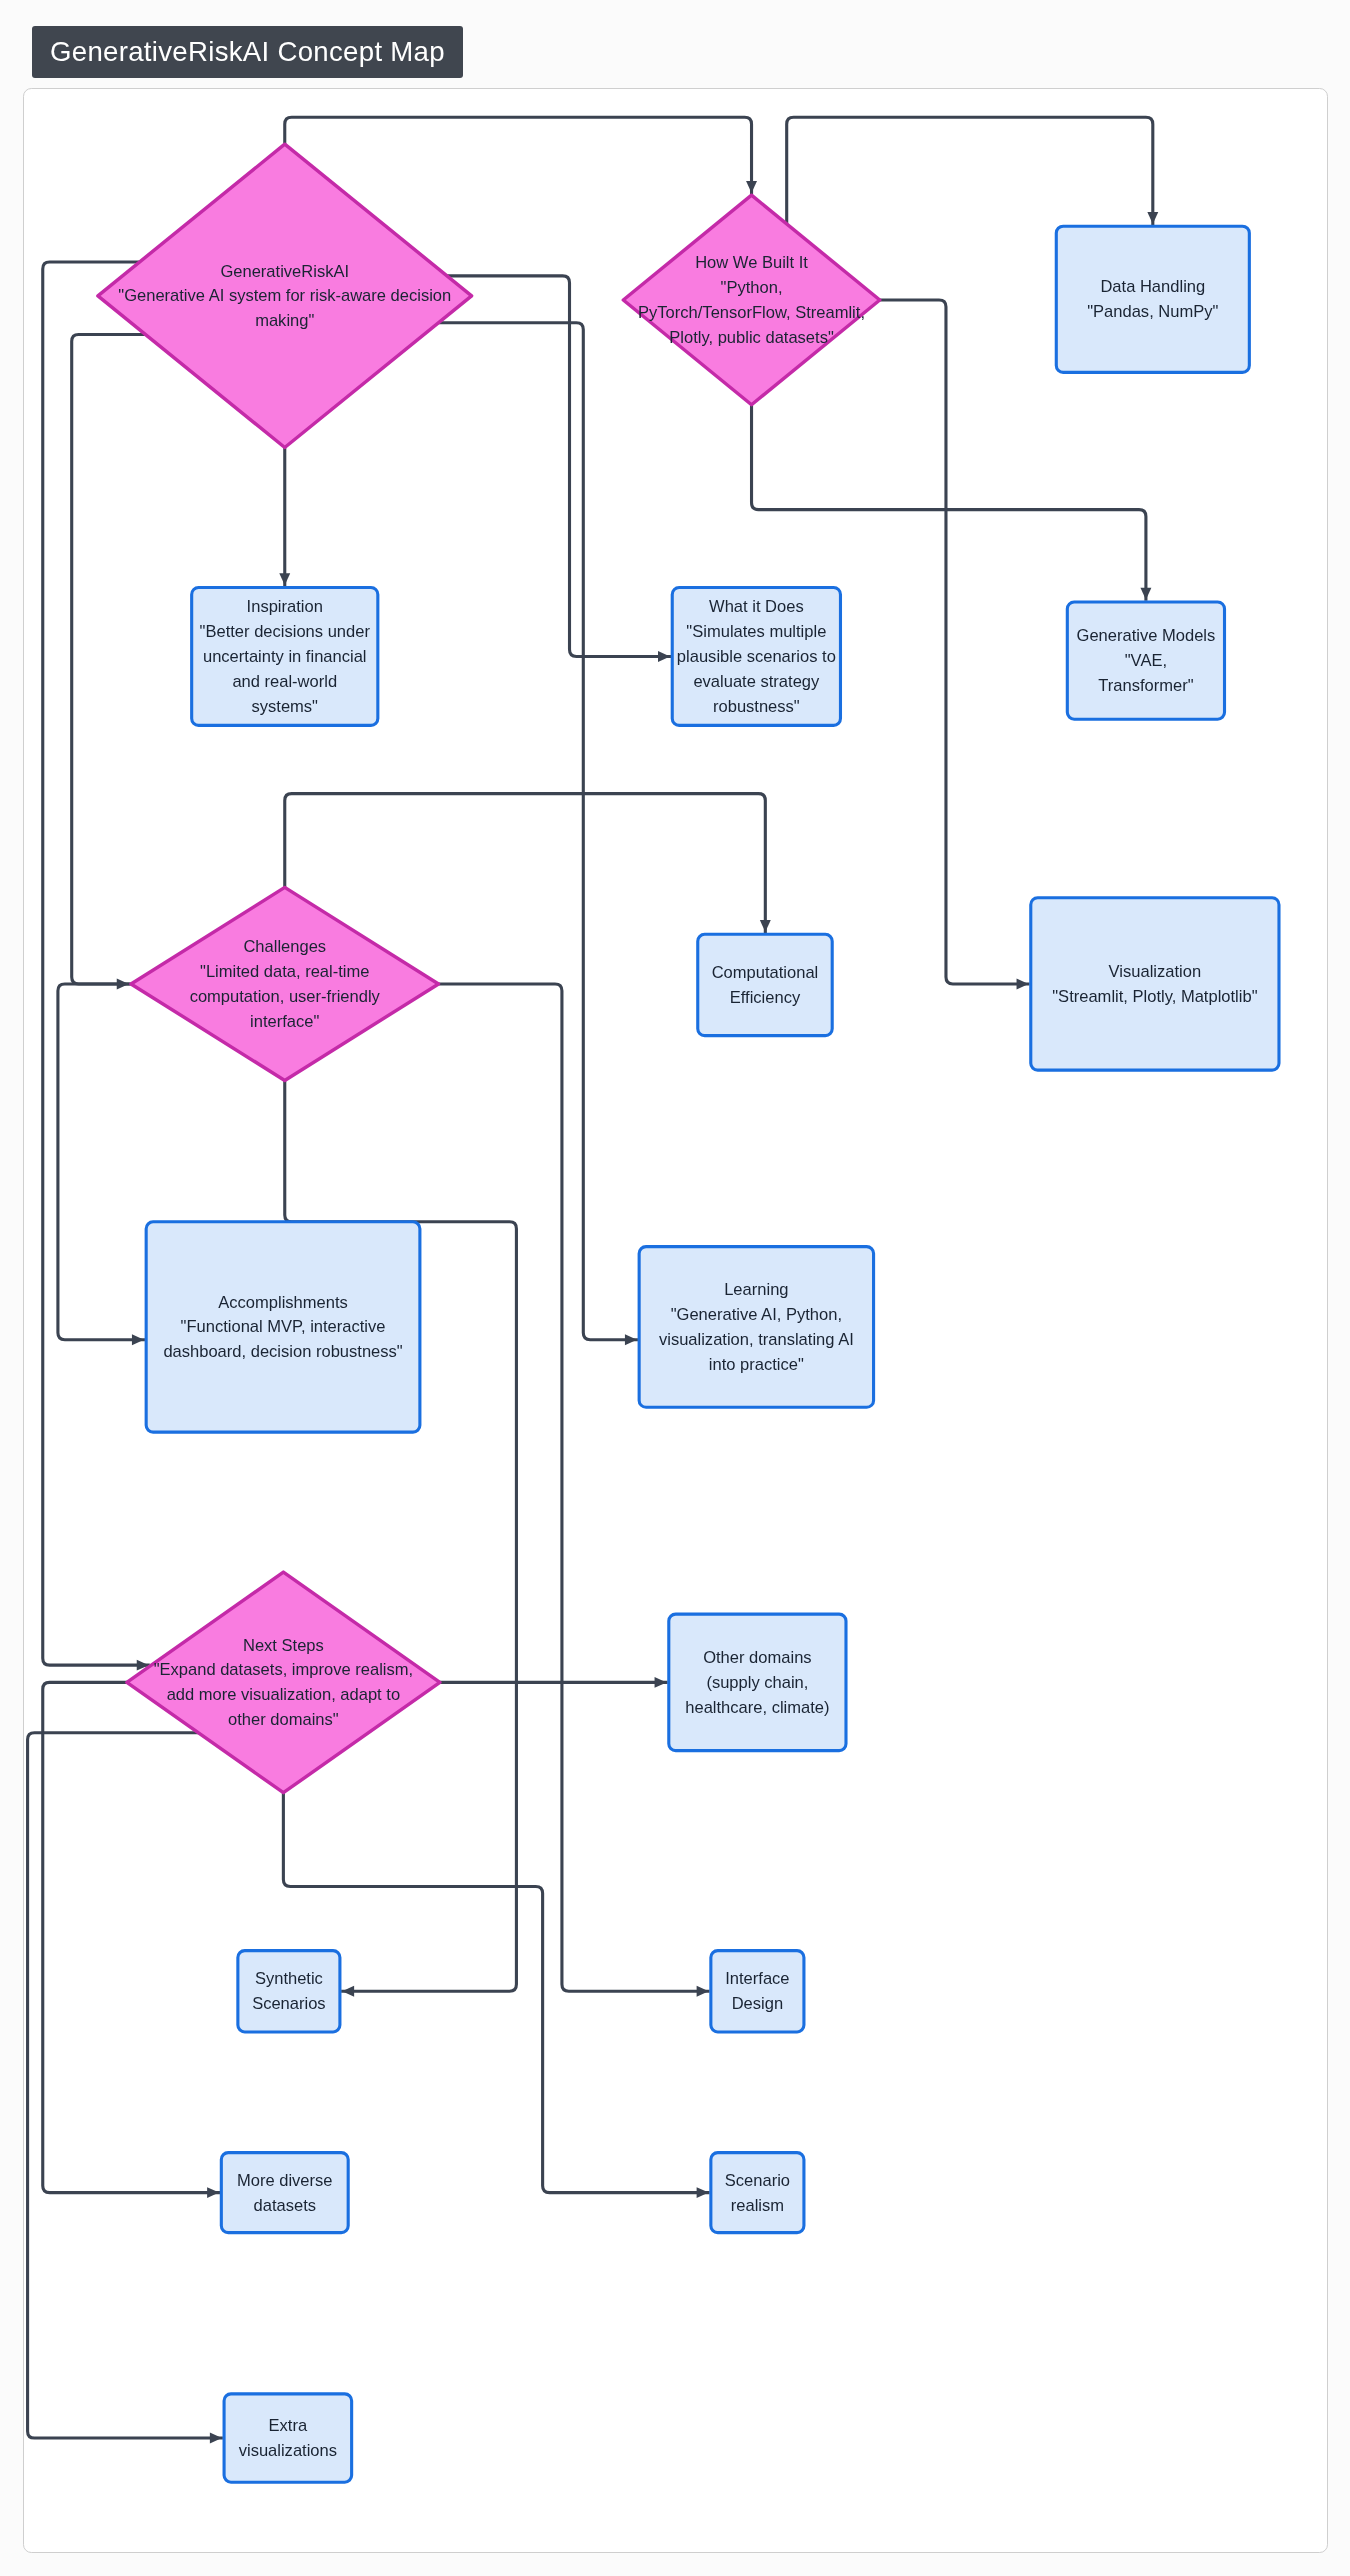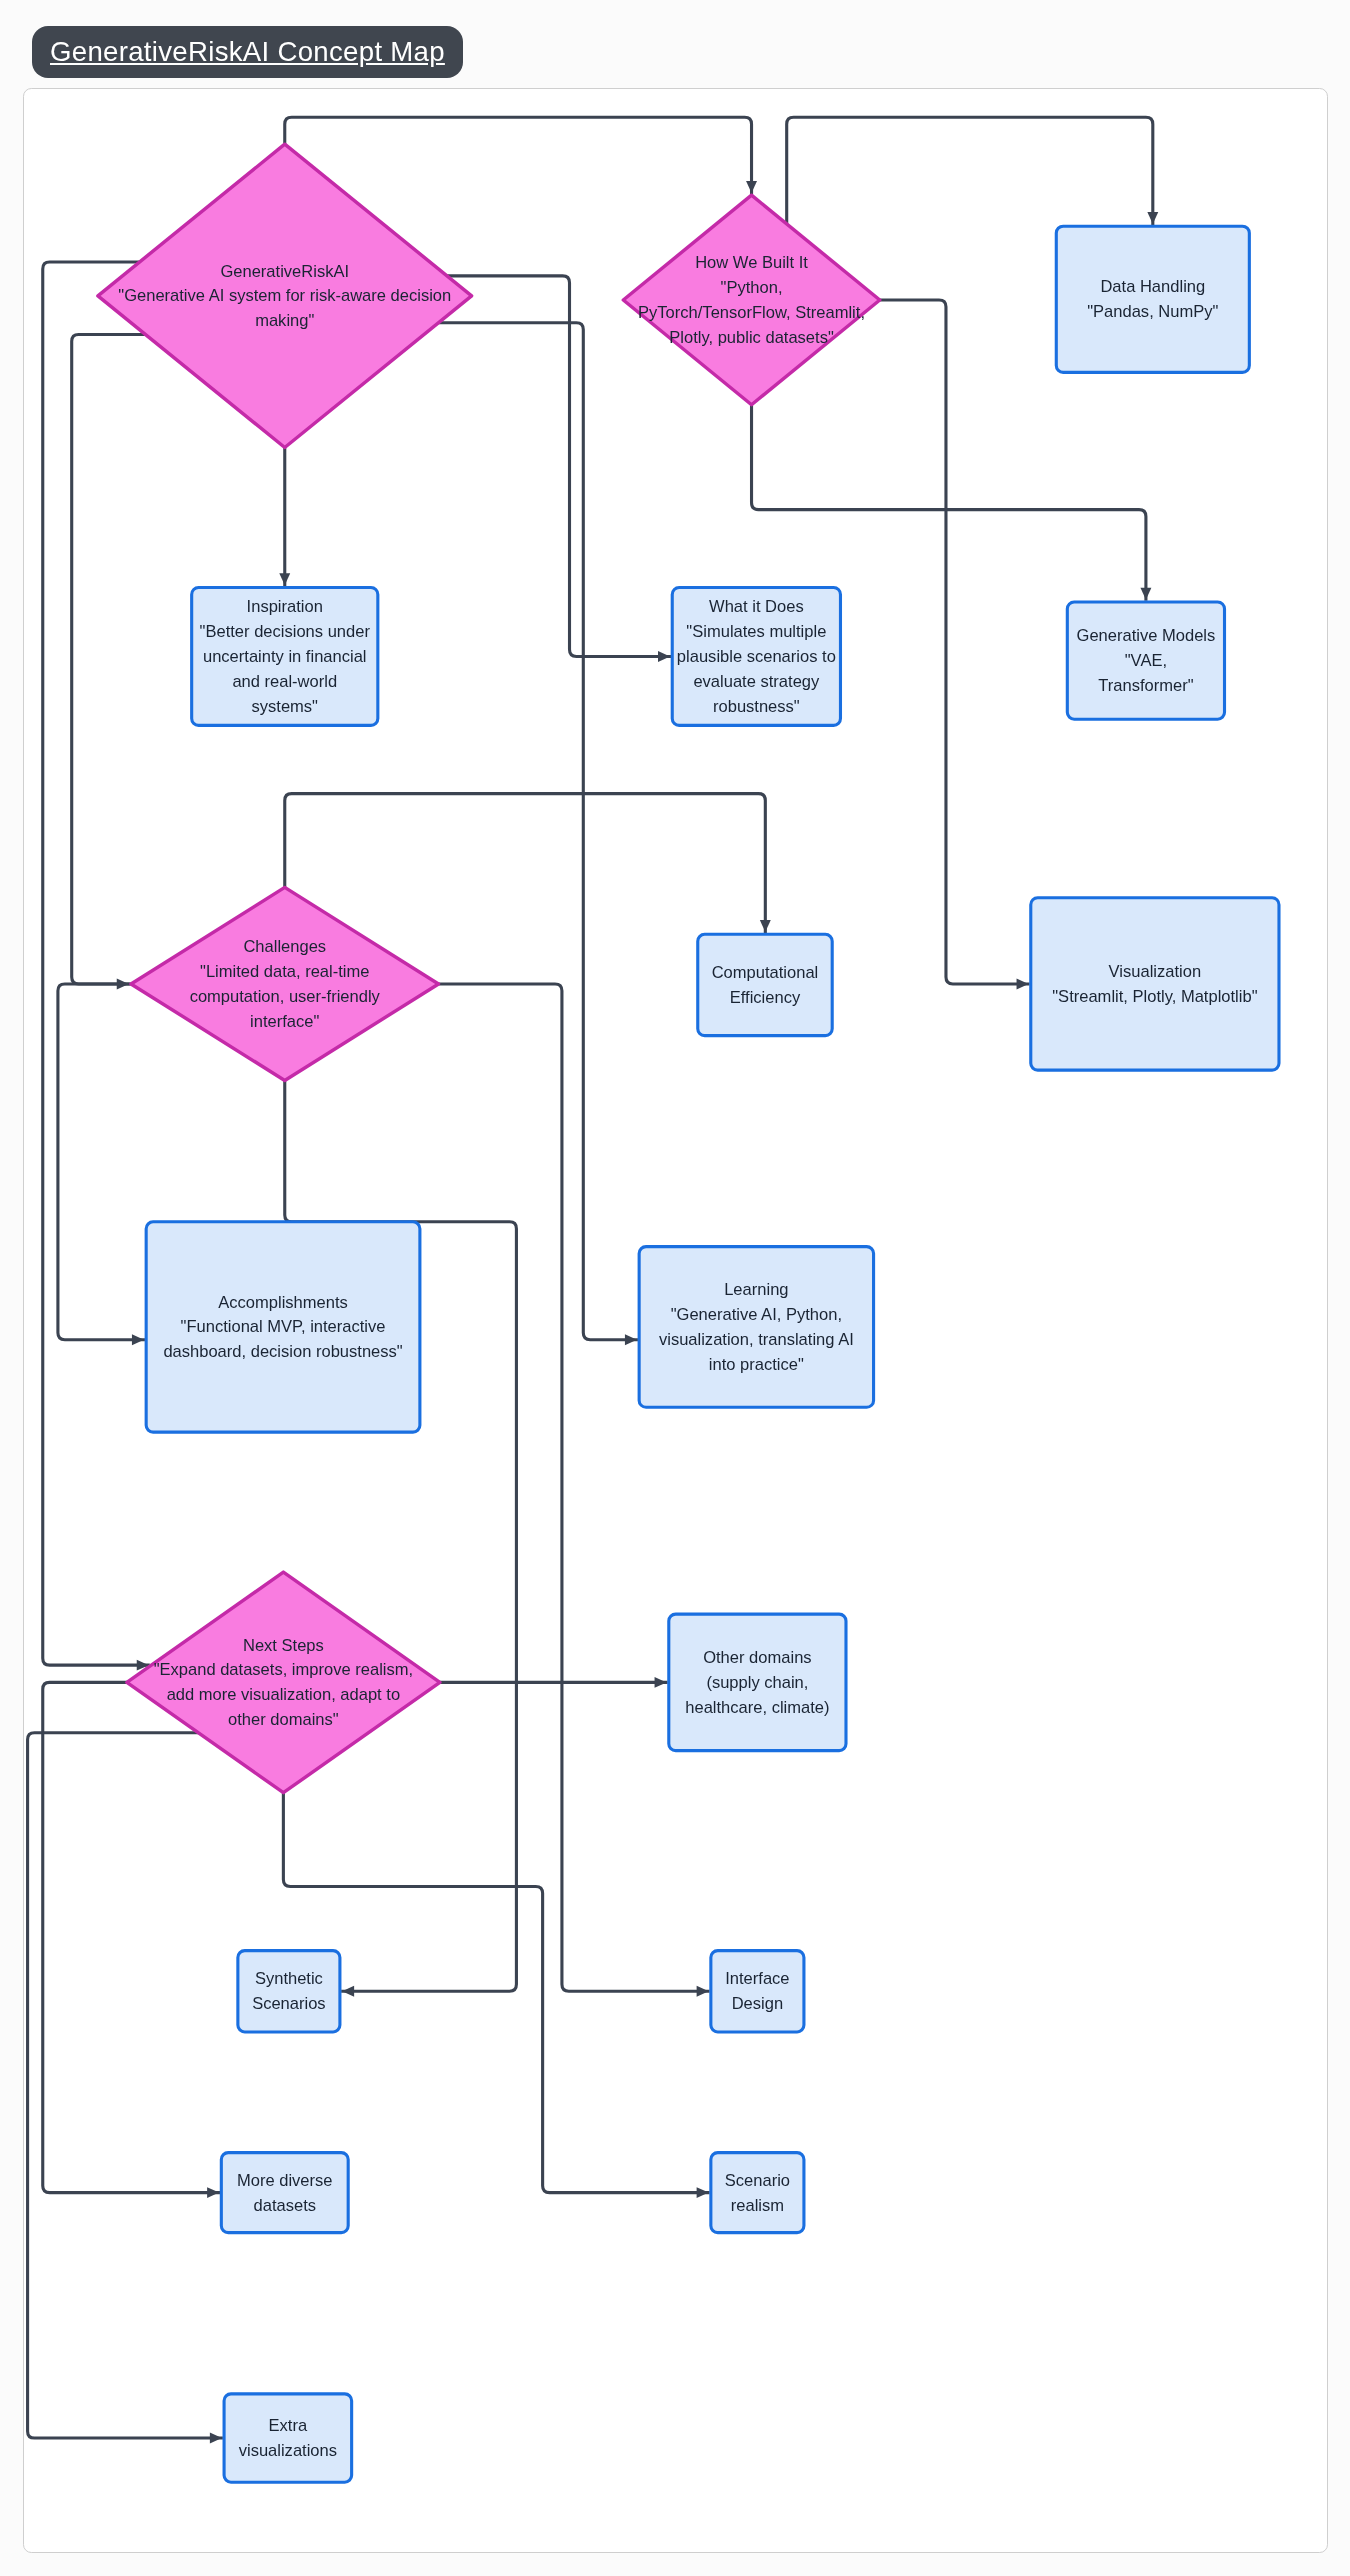--- a/index.html
+++ b/index.html
@@ -1,21 +1,21 @@
 <!DOCTYPE html>
 <html style="font-size:11px"><head>
 <meta charset="utf-8">
 <style>
   html,body{margin:0;padding:0;background:#fbfbfb;font-family:"Liberation Sans",sans-serif;}
   .stage{position:relative;width:1350px;height:2576px;background:#fbfbfb;overflow:hidden;}
   .title-badge{
     position:absolute;left:32px;top:26px;
     background:#40464f;color:#ffffff;
     font-size:27.6px;letter-spacing:0.3px;
-    padding:11px 18px;border-radius:16px;line-height:1.1;text-decoration:underline;
+    padding:11px 18px;border-radius:3px;line-height:1.1;
   }
   .canvas-frame{
     position:absolute;left:23px;top:88px;width:1303px;height:2463px;
     background:#ffffff;border:1.4px solid #cfcfcf;border-radius:8.3px;
   }
   svg.diagram{position:absolute;left:0;top:0;}
   .edge-path{fill:none;stroke-linecap:square;}
   text.node-label{text-anchor:middle;}
 </style>
 </head>

